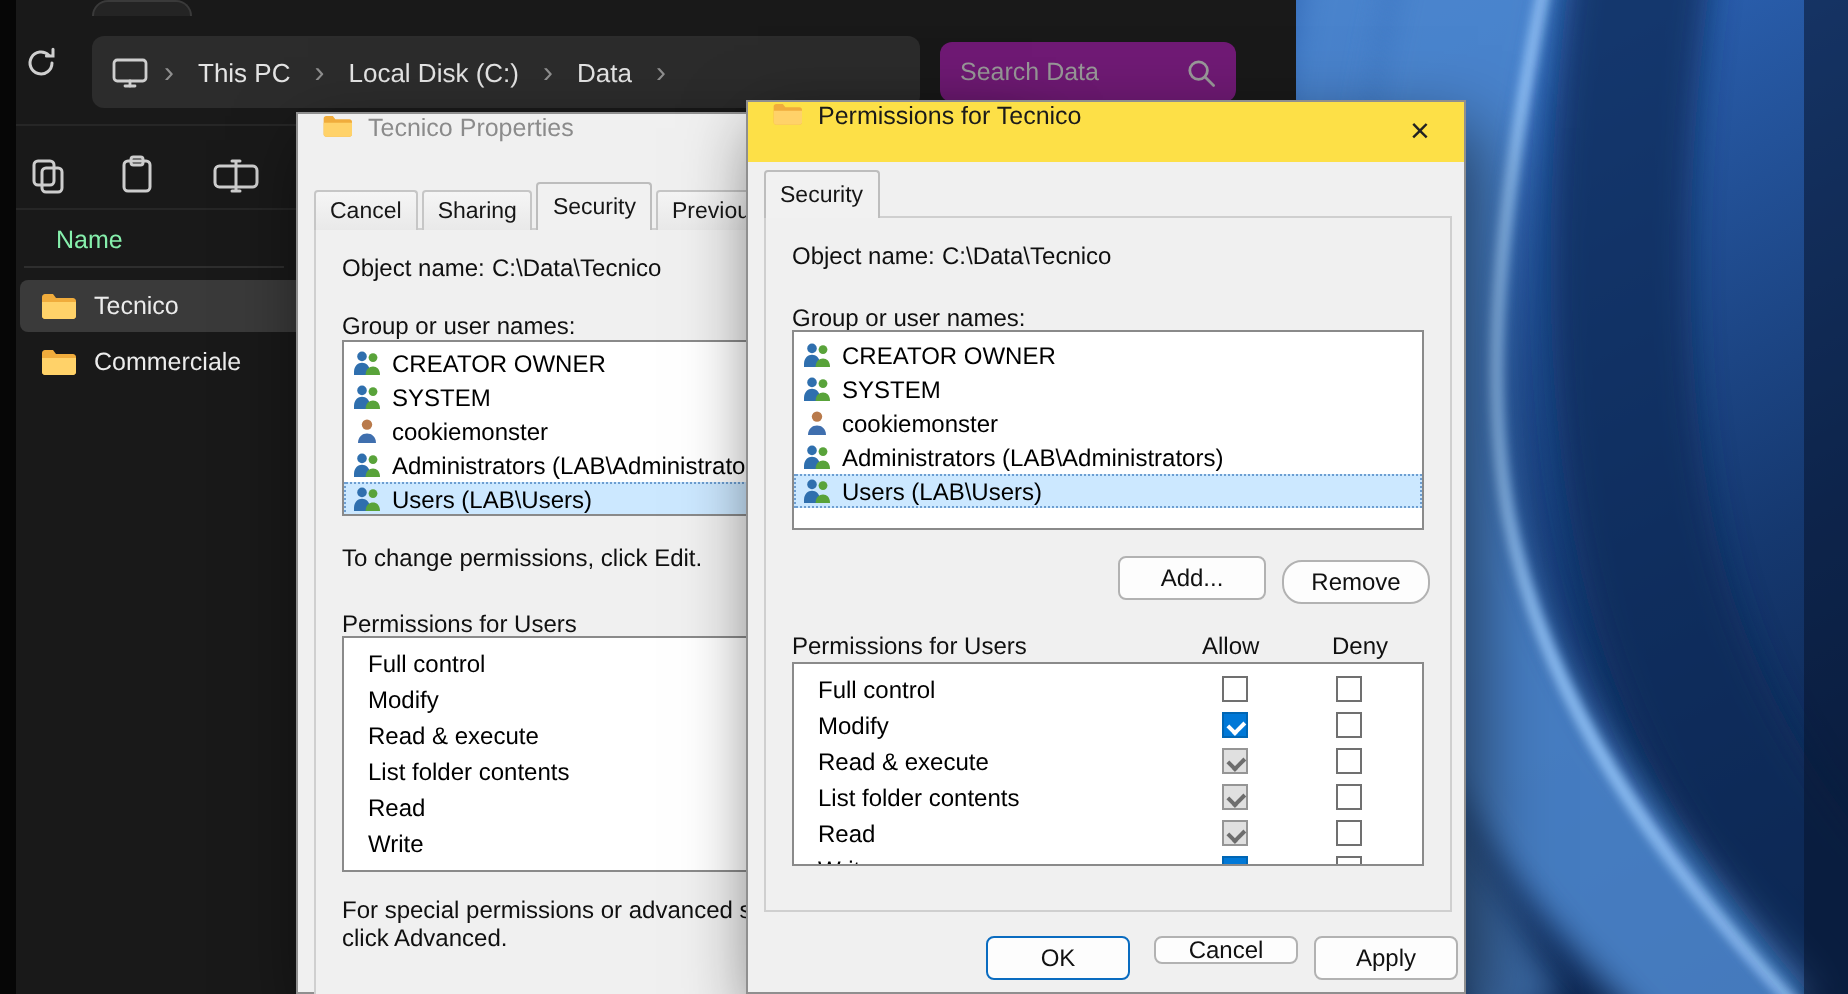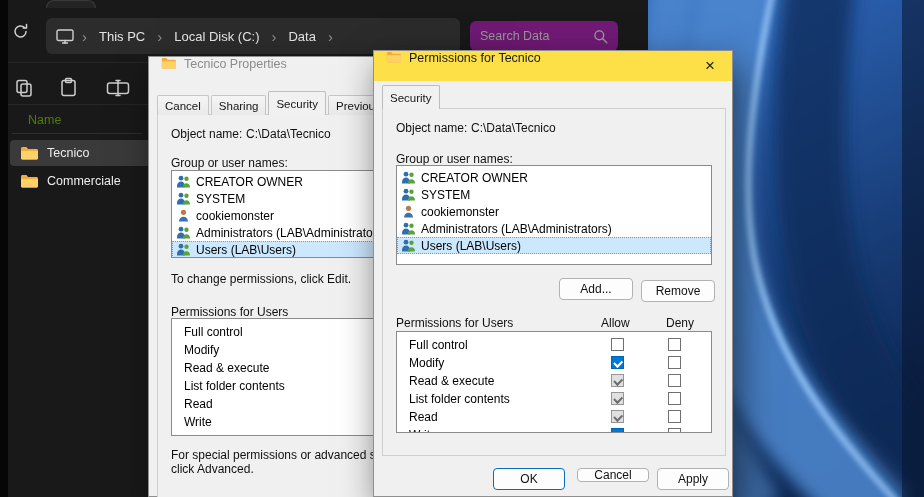--- a/index.html
+++ b/index.html
@@ -16,21 +16,21 @@
   .addr{position:absolute;left:46px;top:18px;width:414px;height:36px;background:#2c2c2c;
         border-radius:6px;display:flex;align-items:center;padding:0 10px;gap:6px;}
   .crumb{font-size:13px;color:#e4e4e4;padding:0 4px;cursor:default;}
   .chev{font-size:15px;color:#8f8f8f;line-height:1;padding:0 2px;}
   .searchbox{position:absolute;left:470px;top:21px;width:148px;height:30px;background:#701a75;
              border-radius:6px;display:flex;align-items:center;justify-content:space-between;padding:0 10px;}
   .search-ph{font-size:12.5px;color:#9a9a9a;}
   .divline{position:absolute;left:8px;width:640px;height:1px;background:#262626;}
   .cmdicon{position:absolute;}
   .cmdicon svg{stroke:#cdcdcd;fill:none;stroke-width:1.5;stroke-linecap:round;stroke-linejoin:round;}
-  .namehdr{position:absolute;left:28px;top:113px;font-size:12.5px;color:#4d7c0f;}
+  .namehdr{position:absolute;left:28px;top:113px;font-size:12.5px;color:#86efac;}
   .hdrline{position:absolute;left:12px;top:133px;width:130px;height:1px;background:#2e2e2e;}
   .frow{position:absolute;left:10px;width:206px;height:26px;border-radius:4px;
         display:flex;align-items:center;gap:9px;padding-left:10px;}
   .frow.sel{background:#3a3a3a;}
   .fname{font-size:12.5px;color:#ececec;white-space:nowrap;}
 
   
   .dlg{position:absolute;background:#f0f0f0;border:1px solid #8f8f8f;
        box-shadow:6px 14px 34px rgba(0,0,0,.55);}
   .titlebar{position:absolute;left:0;top:0;right:0;height:30px;display:flex;align-items:flex-start;
@@ -328,21 +328,21 @@
             <circle cx="5" cy="3.2" r="2.4" fill="#2f6fae"></circle>
             <path d="M1 11c0-3 2-4.6 4-4.6S9 8 9 11v1.5H1z" fill="#2f6fae"></path>
             <circle cx="10.5" cy="3.8" r="2.2" fill="#59a33a"></circle>
             <path d="M6.8 12.5c0-2.8 1.8-4.2 3.7-4.2s3.5 1.4 3.5 4.2z" fill="#59a33a"></path>
           </svg>
         <span>Users (LAB\Users)</span>
       </div>
     </div>
 
     <div class="btn" style="left:185px;top:227px;width:74px;height:22px;">Add...</div>
-    <div class="btn" style="left:267px;top:229px;width:74px;height:22px;">Remove</div>
+    <div class="btn" style="left:267px;top:229px;width:74px;height:22px;border-radius:10px;">Remove</div>
 
     <span class="lbl" style="left:22px;top:265px;">Permissions for Users</span>
     <span class="lbl" style="left:227px;top:265px;">Allow</span>
     <span class="lbl" style="left:292px;top:265px;">Deny</span>
 
     <div class="listbox" style="left:22px;top:280px;width:316px;height:102px;padding-top:4px;">
       <div class="prow">
         <span>Full control</span>
         <span class="cb unchecked" style="left:214px;"></span>
         <span class="cb unchecked" style="left:271px;"></span>

